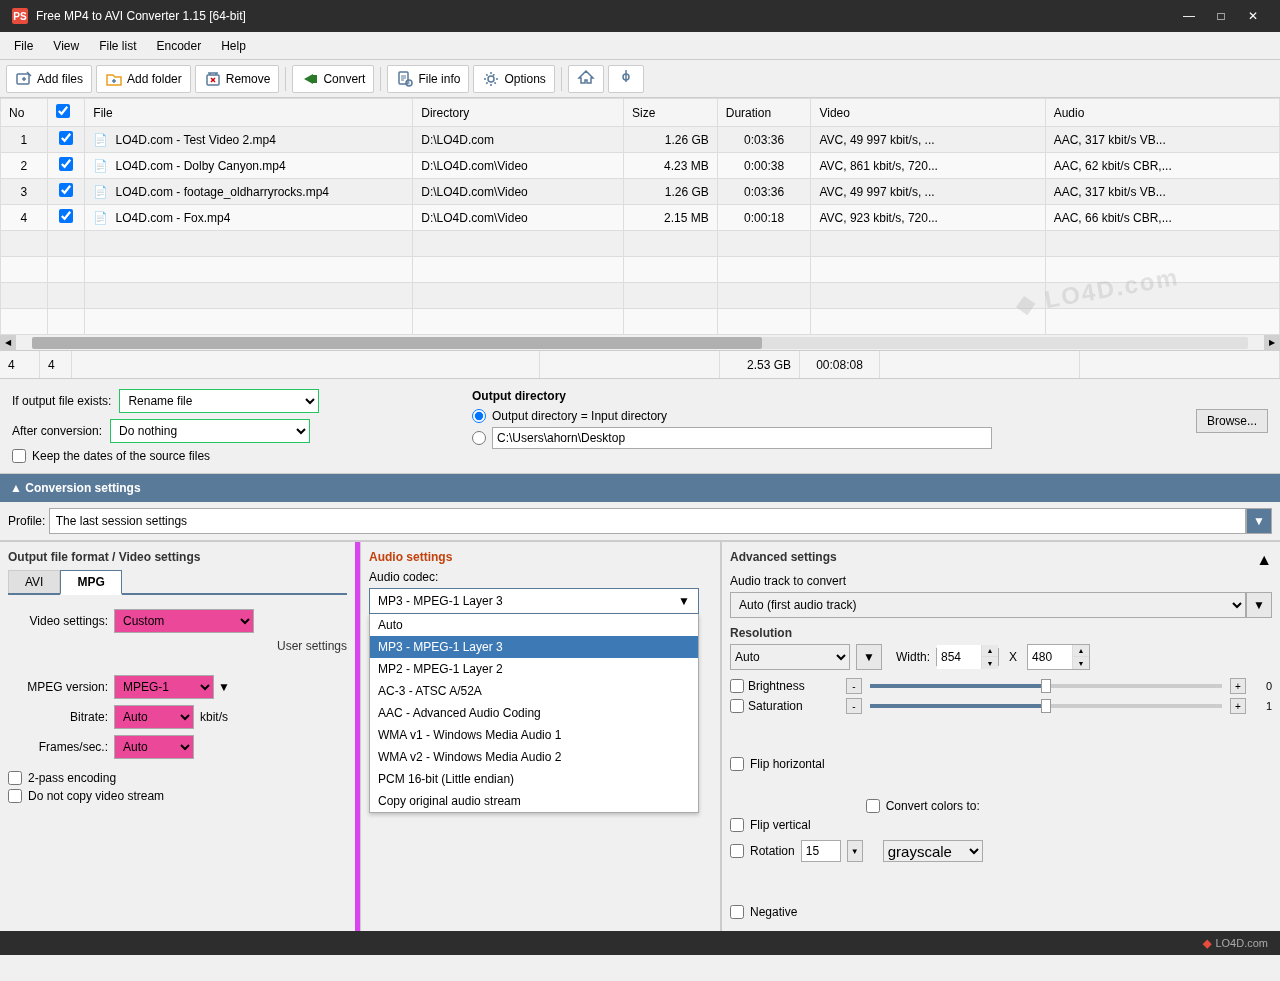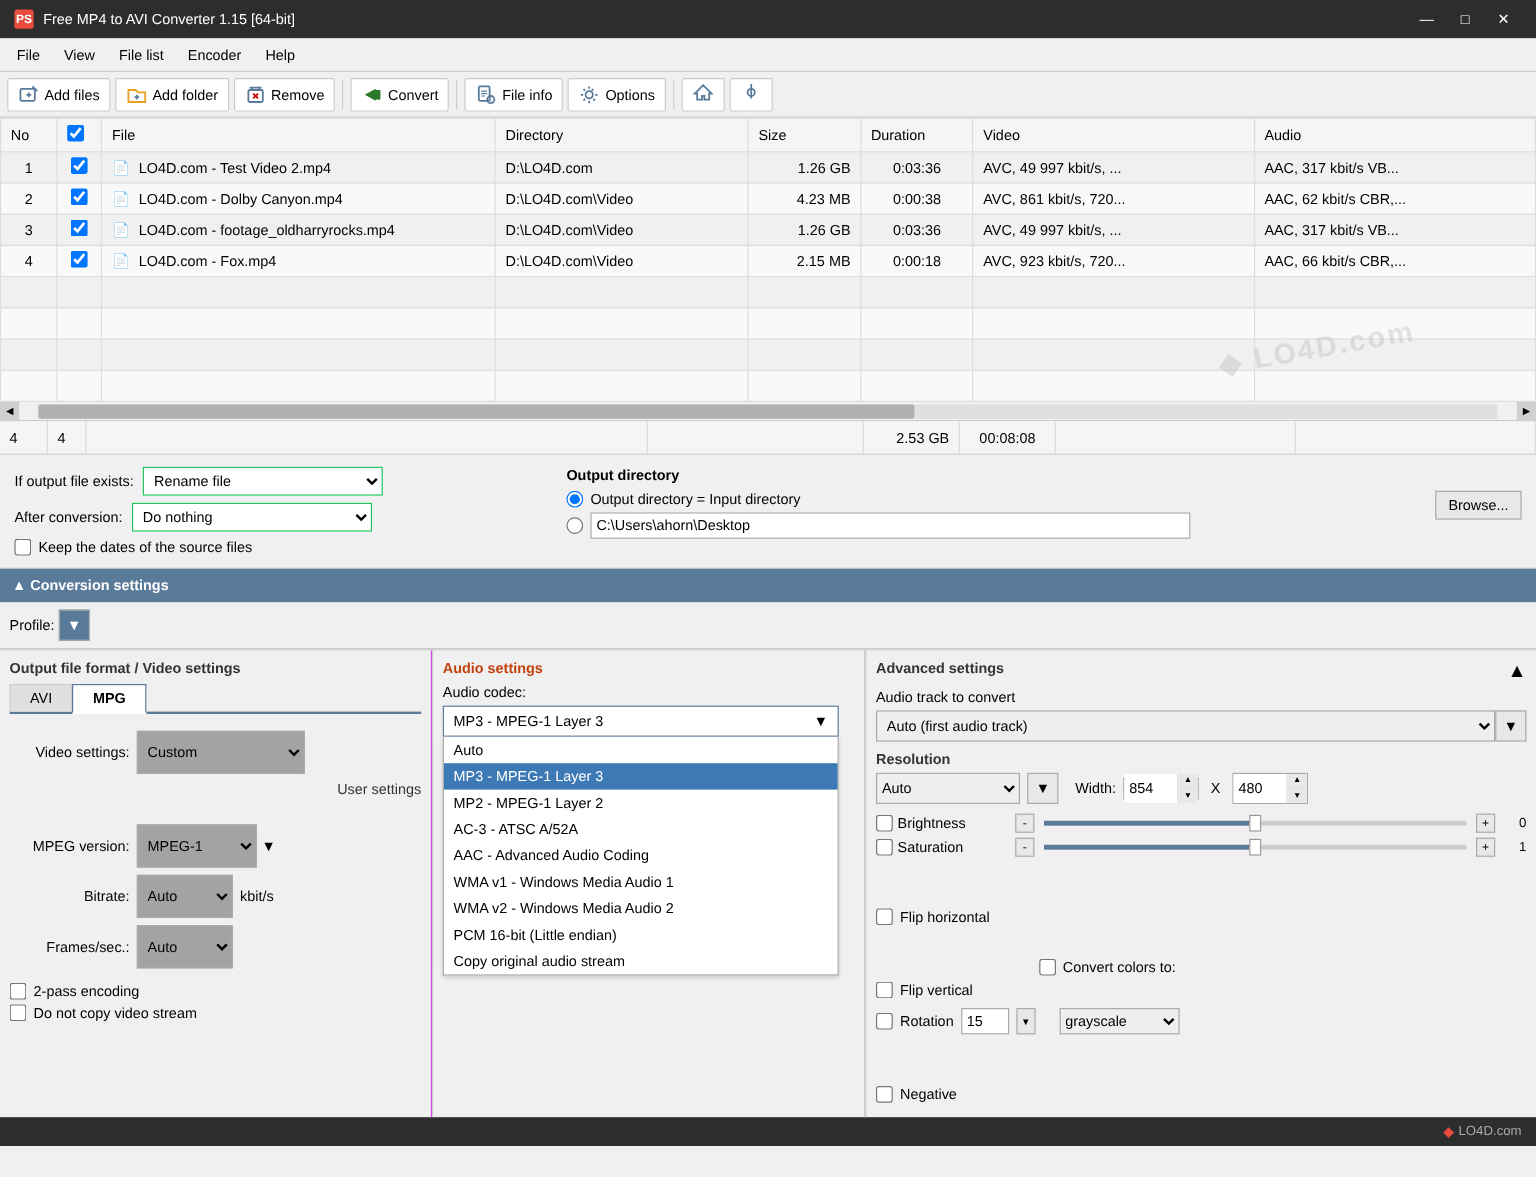--- a/index.html
+++ b/index.html
@@ -56,33 +56,33 @@
     .form-select-wide { width: 200px; }
     .radio-label { display: flex; align-items: center; gap: 6px; margin-bottom: 4px; }
     .output-dir-title { font-weight: bold; margin-bottom: 6px; }
     .browse-btn { padding: 3px 10px; border: 1px solid #aaa; background: #e8e8e8; cursor: pointer; font-size: 12px; height: 24px; }
     .checkbox-label { display: flex; align-items: center; gap: 6px; margin-top: 4px; }
 
     
     .conv-header { background: #5a7a9a; color: white; height: 28px; display: flex; align-items: center; padding: 0 10px; font-weight: bold; font-size: 12px; }
     
     
-    .left-panel { width: 360px; border-right: 1px solid #d946ef; padding: 8px; }
+    .left-panel { width: 360px; border-right: 5px solid #d946ef; padding: 8px; }
     .profile-label { font-size: 12px; white-space: nowrap; }
     .profile-arrow { width: 26px; height: 26px; border: 1px solid #aaa; background: #5a7a9a; display: flex; align-items: center; justify-content: center; color: white; cursor: pointer; }
     .format-title { font-size: 12px; font-weight: bold; margin-bottom: 6px; color: #333; }
     .tabs-row { display: flex; gap: 0; margin-bottom: 8px; border-bottom: 2px solid #5a7a9a; }
     .tab-btn { padding: 4px 16px; border: 1px solid #ccc; background: #e0e0e0; cursor: pointer; font-size: 12px; border-bottom: none; }
     .tab-btn.active { background: #fff; border-color: #5a7a9a; border-bottom: 2px solid white; margin-bottom: -2px; font-weight: bold; }
     
     
     .video-settings { padding: 6px 0; }
     .setting-row { display: flex; align-items: center; margin-bottom: 6px; gap: 6px; }
     .setting-label { width: 100px; font-size: 12px; text-align: right; white-space: nowrap; }
-    .setting-select { height: 36px; border: 1px solid #aaa; background: #a3a3a3; font-size: 12px; padding: 0 4px; }
+    .setting-select { height: 24px; border: 1px solid #aaa; background: #ec4899; font-size: 12px; padding: 0 4px; }
     .user-settings-title { text-align: right; font-size: 12px; margin-bottom: 22px; color: #333; }
     .encoding-check { display: flex; align-items: center; gap: 6px; margin-bottom: 4px; font-size: 12px; }
 
     
     .audio-section { flex: 1; padding: 8px; border-right: 1px solid #ccc; }
     .audio-title { font-weight: bold; font-size: 12px; margin-bottom: 6px; color: #c2410c; }
     .audio-codec-label { font-size: 12px; margin-bottom: 4px; }
     .audio-dropdown-selected { height: 26px; border: 1px solid #5a7a9a; background: #fff; display: flex; align-items: center; padding: 0 8px; cursor: pointer; font-size: 12px; justify-content: space-between; }
     .audio-dropdown-list { position: absolute; top: 26px; left: 0; width: 100%; background: #fff; border: 1px solid #aaa; z-index: 100; }
     .audio-option { padding: 4px 8px; cursor: pointer; font-size: 12px; }
@@ -406,20 +406,21 @@
   </div>
 </div>
 
 <div class="conv-header">
   <span>▲ Conversion settings</span>
 </div>
 
 <div class="profile-full-row">
   <span class="profile-label">Profile:</span>
   &nbsp;
+  <input type="text" style="flex: 1 1 0%; height: 26px; border: 1px solid rgb(170, 170, 170); font-size: 12px; padding: 0px 6px;" value="The last session settings">
   <div class="profile-arrow">▼</div>
 </div>
 
 <div class="conv-body" style="background:#f0f0f0; border-top:1px solid #ccc;">
 
   <div class="left-panel" style="padding:8px;">
     <div class="format-title">Output file format / Video settings</div>
     <div class="tabs-row">
       <button class="tab-btn">AVI</button>
       <button class="tab-btn active">MPG</button>
@@ -593,21 +594,21 @@
     </div>
 
     <div style="display:flex; align-items:center; gap:20px; margin-bottom:4px;">
       <div style="display:flex; align-items:center; gap:6px;">
         <input type="checkbox" style="">
         <span>Rotation</span>
         <input type="text" value="15" style="width: 40px; height: 22px; border: 1px solid rgb(170, 170, 170); font-size: 12px; padding: 0px 4px;">
         <button style="width:16px; height:22px; border:1px solid #aaa; background:#e8e8e8; cursor:pointer; font-size:8px;">▼</button>
       </div>
       <div style="display:flex; align-items:center; gap:6px;">
-        <select style="width:100px; height:22px; border:1px solid #aaa; font-size:12px;">
+        <select style="width:100px; height:22px; border:1px solid #aaa; font-size:15px;">
           <option>grayscale</option>
           <option>sepia</option>
         </select>
       </div>
     </div>
 
     <div class="check-only">
       <input type="checkbox" style="">
       <span>Negative</span>
     </div>

